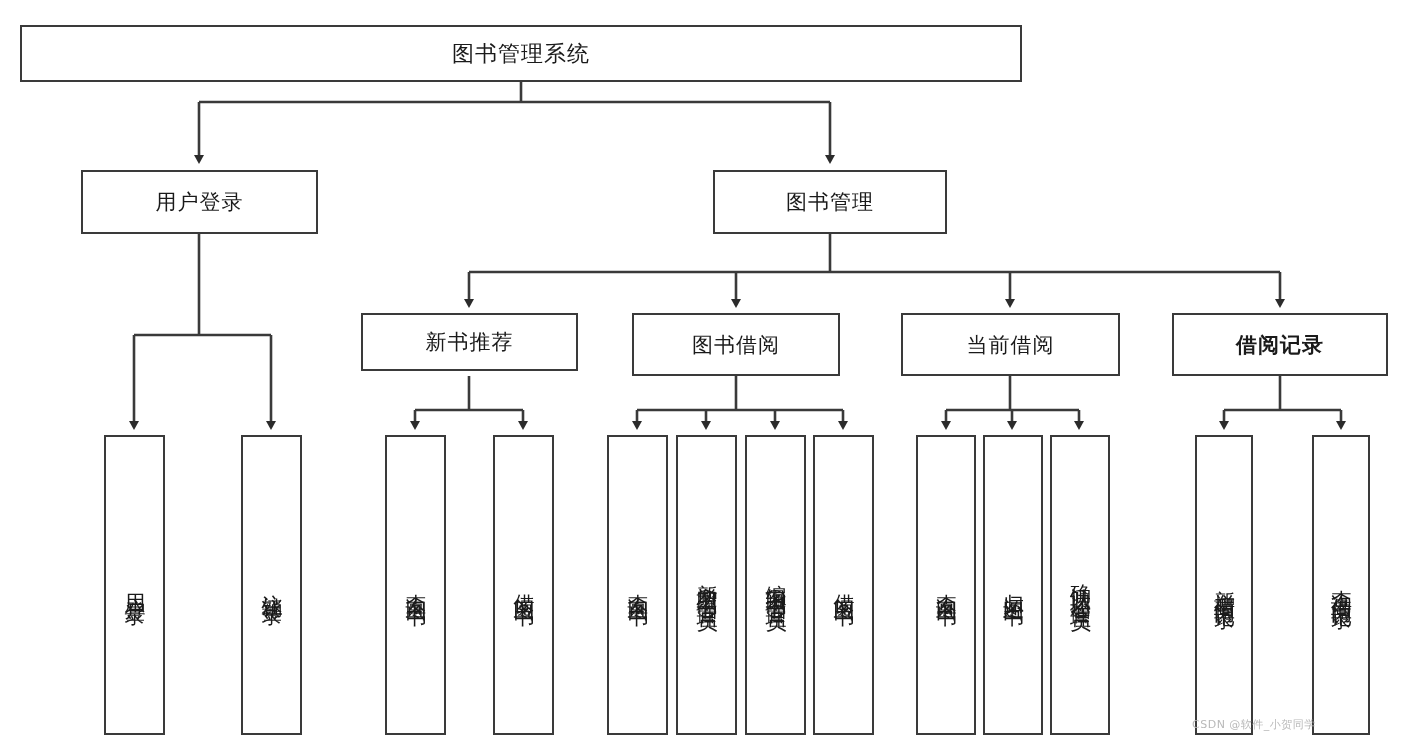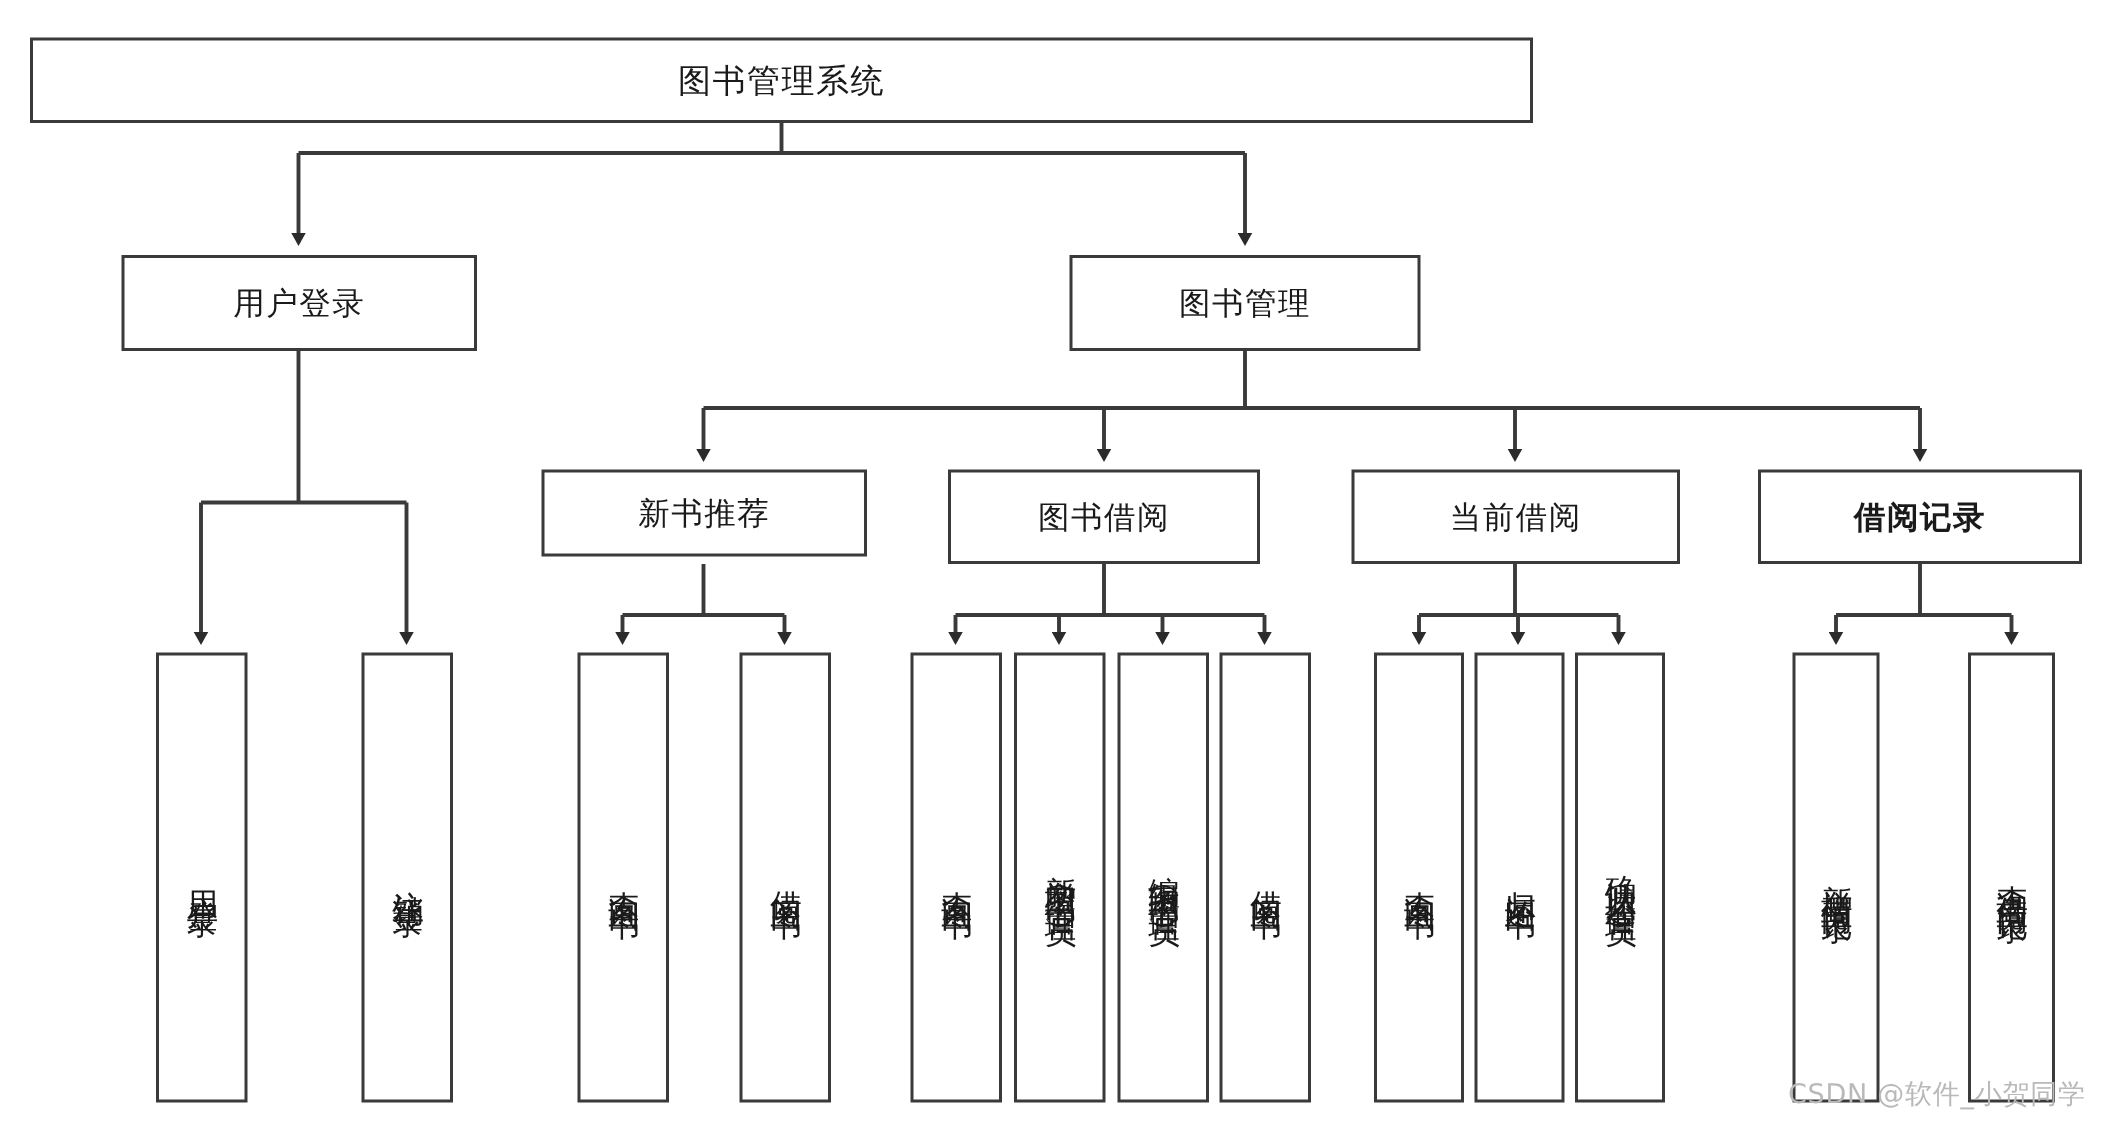--- a/index.html
+++ b/index.html
@@ -48,21 +48,21 @@
     letter-spacing: 4px;
     line-height: 1;
     white-space: nowrap;
   }
   .title-box {
     font-size: 22px;
     margin-top: 14px;
   }
   .watermark {
     position: absolute;
-    font-size: 18px;
+    font-size: 11px;
     color: #b9b9b9;
     white-space: nowrap;
     letter-spacing: 0.5px;
   }
 </style>
 </head>
 <body>
 
 <div id="canvas">
 

